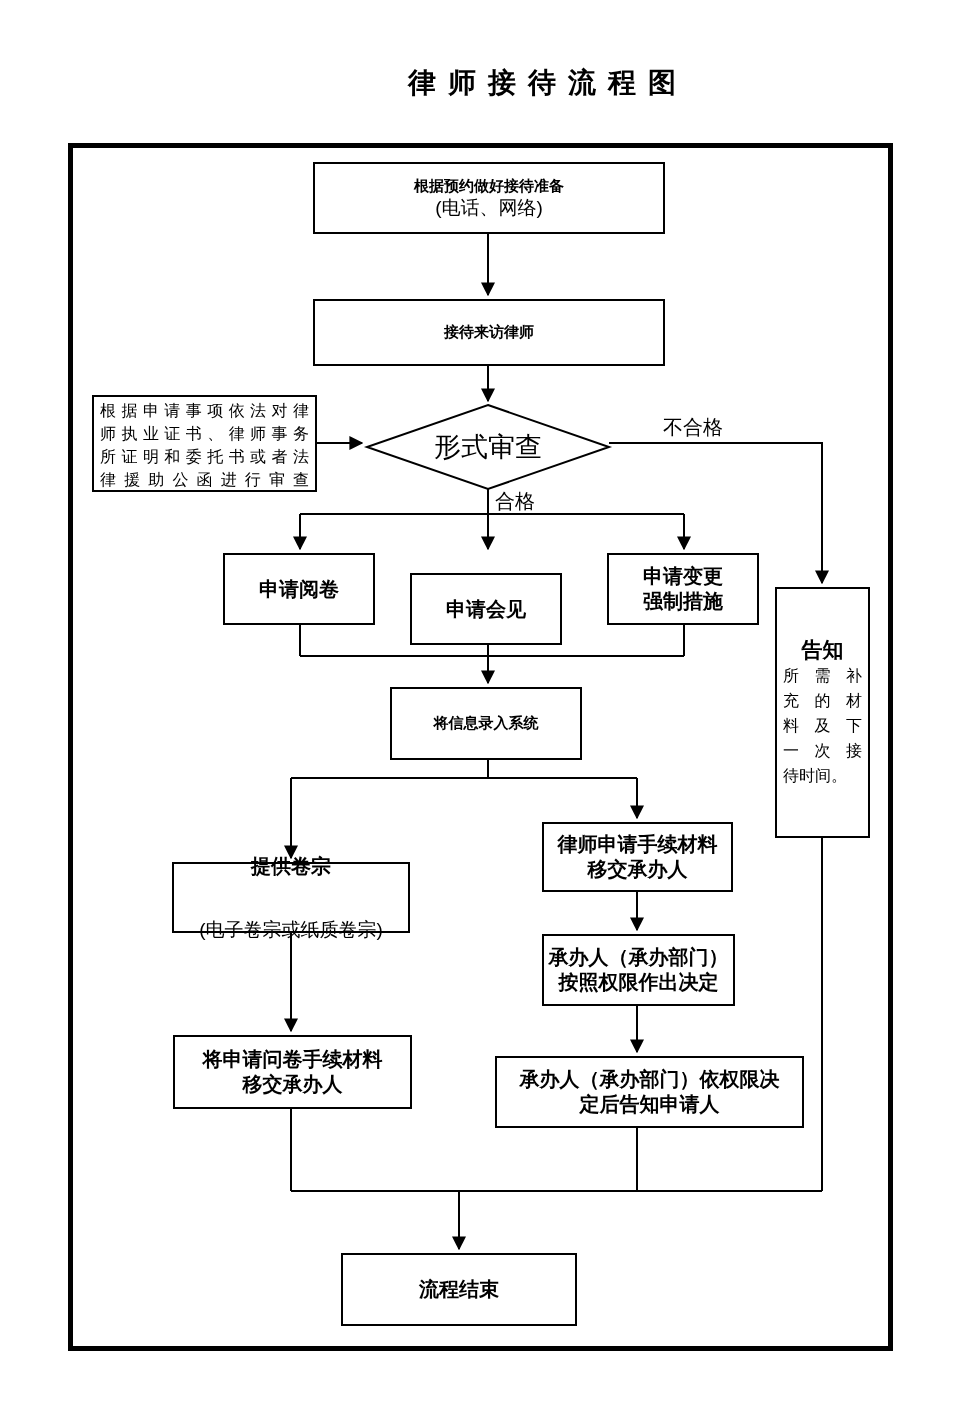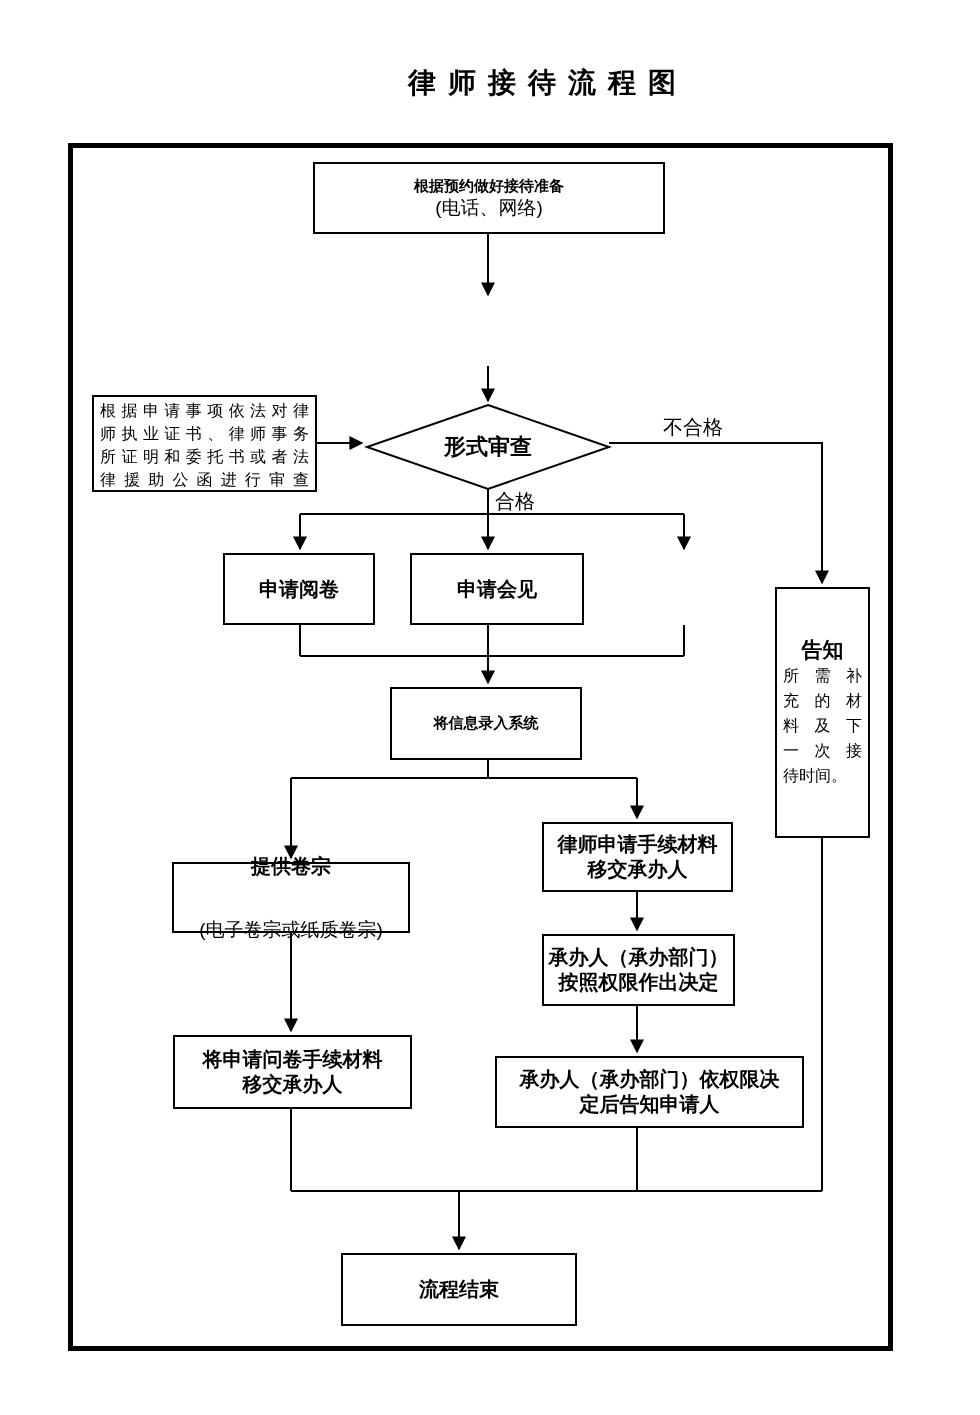--- a/index.html
+++ b/index.html
@@ -54,22 +54,22 @@
   .fs20 { font-size: 20px; }
   .fs19 { font-size: 19px; }
   .diamond-label {
     position: absolute;
     border: none;
     background: transparent;
     display: flex;
     align-items: center;
     justify-content: center;
     text-align: center;
-    font-weight: 700;
-    font-size: 22px;
+    font-weight: 400;
+    font-size: 27px;
   }
   .edge-label {
     position: absolute;
     font-size: 20px;
     background: transparent;
     white-space: nowrap;
   }
   .basis {
     justify-content: flex-start;
     padding: 2px 6px;
@@ -133,41 +133,48 @@
       <path d="M459 1191 V1249" marker-end="url(#ah)"></path>
     </g>
     <polygon points="488,405 609,447 488,489 367,447" fill="#ffffff" stroke="#000" stroke-width="2"></polygon>
   </svg>
 
   <div class="node" style="left:313px; top:162px; width:352px; height:72px;">
     <div class="bold fs21">根据预约做好接待准备</div>
     <div class="sub fs19">(电话、网络)</div>
   </div>
 
+  <div class="node" style="left:313px; top:299px; width:352px; height:67px;">
+    <div class="bold fs21">接待来访律师</div>
+  </div>
 
   <div class="diamond-label" style="left:408px; top:430px; width:160px; height:34px;">形式审查</div>
 
   <div class="node basis" style="left:92px; top:395px; width:225px; height:97px; align-items:stretch;">
     <div class="jline">根据申请事项依法对律</div>
     <div class="jline">师执业证书、律师事务</div>
     <div class="jline">所证明和委托书或者法</div>
     <div class="jline">律援助公函进行审查</div>
   </div>
 
   <div class="edge-label" style="left:495px; top:488px;">合格</div>
   <div class="edge-label" style="left:663px; top:414px;">不合格</div>
 
   <div class="node" style="left:223px; top:553px; width:152px; height:72px;">
     <div class="bold fs20">申请阅卷</div>
   </div>
 
-  <div class="node" style="left:410px; top:553px; width:174px; height:72px;">
+  <div class="node" style="left:410px; top:573px; width:152px; height:72px;">
     <div class="bold fs20">申请会见</div>
   </div>
 
+  <div class="node" style="left:607px; top:553px; width:152px; height:72px;">
+    <div class="bold fs20">申请变更</div>
+    <div class="bold fs20">强制措施</div>
+  </div>
 
   <div class="node inform" style="left:775px; top:587px; width:95px; height:251px; align-items:stretch;">
     <div class="head">告知</div>
     <div class="jline">所需补</div>
     <div class="jline">充的材</div>
     <div class="jline">料及下</div>
     <div class="jline">一次接</div>
     <div class="jline" style="text-align-last:left; white-space:nowrap;">待时间。</div>
   </div>
 

